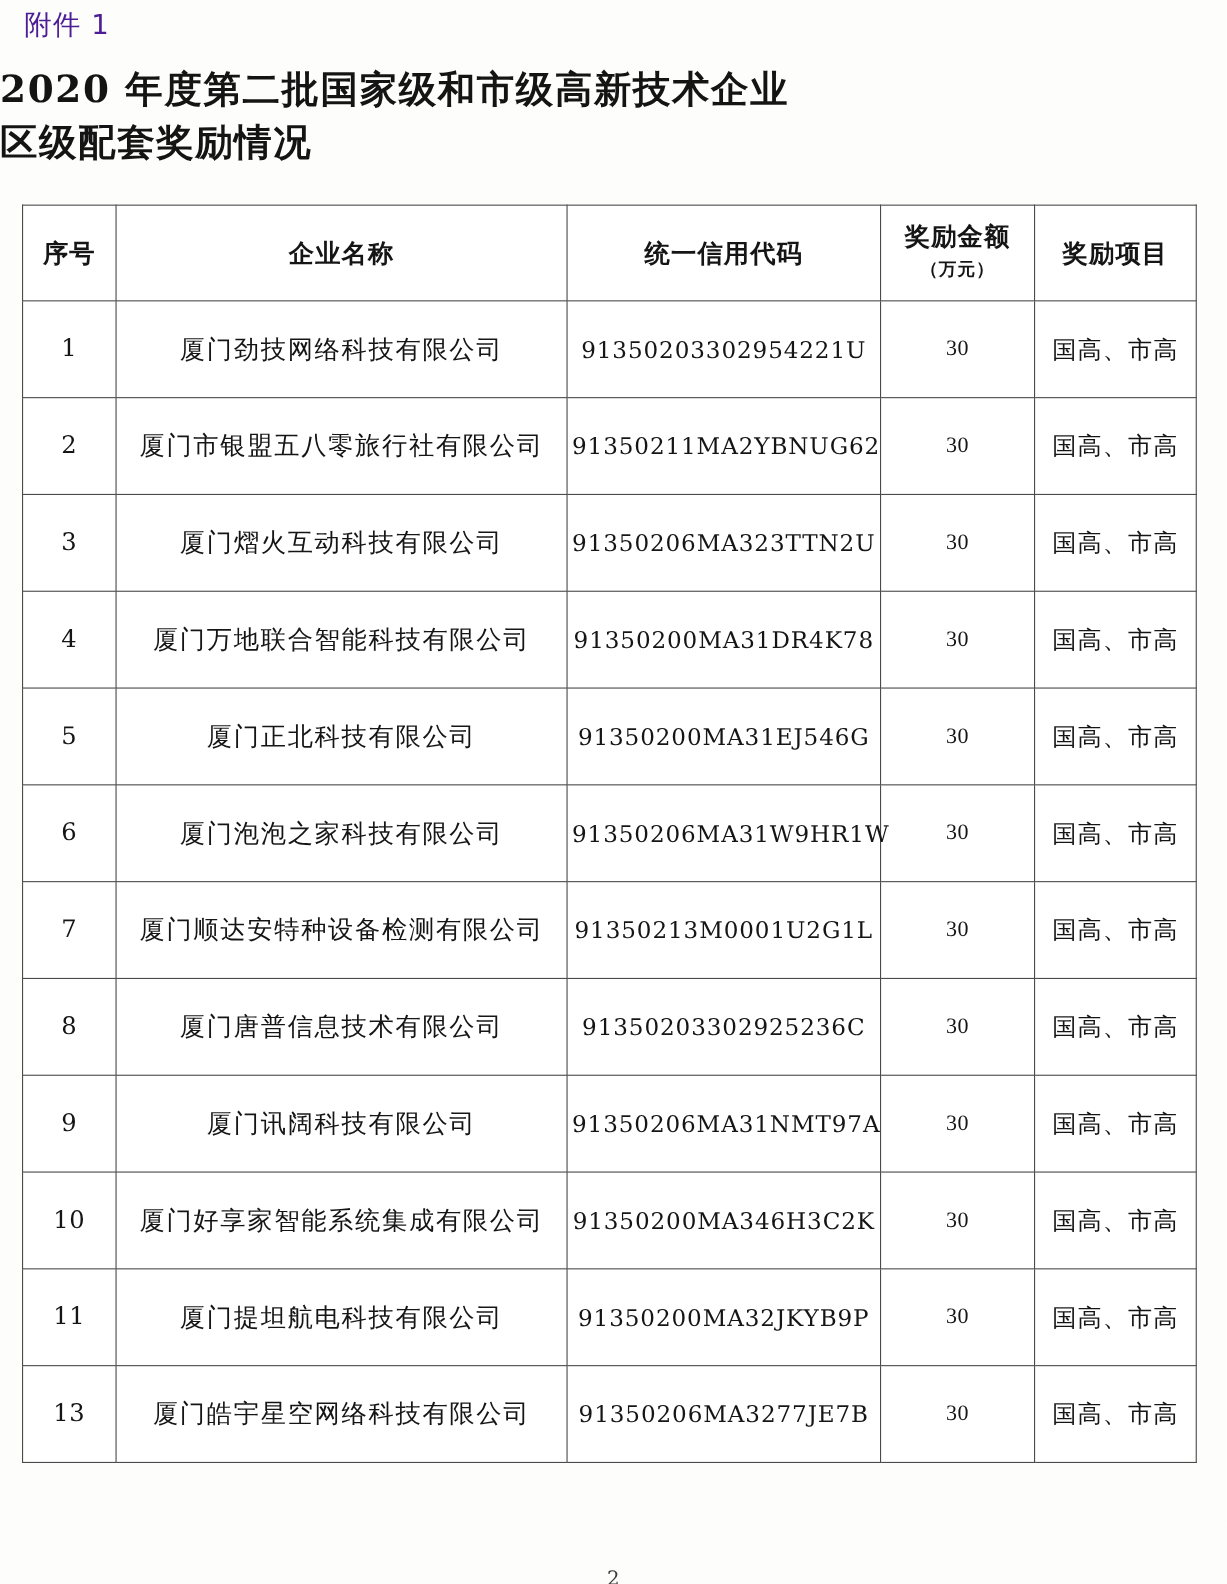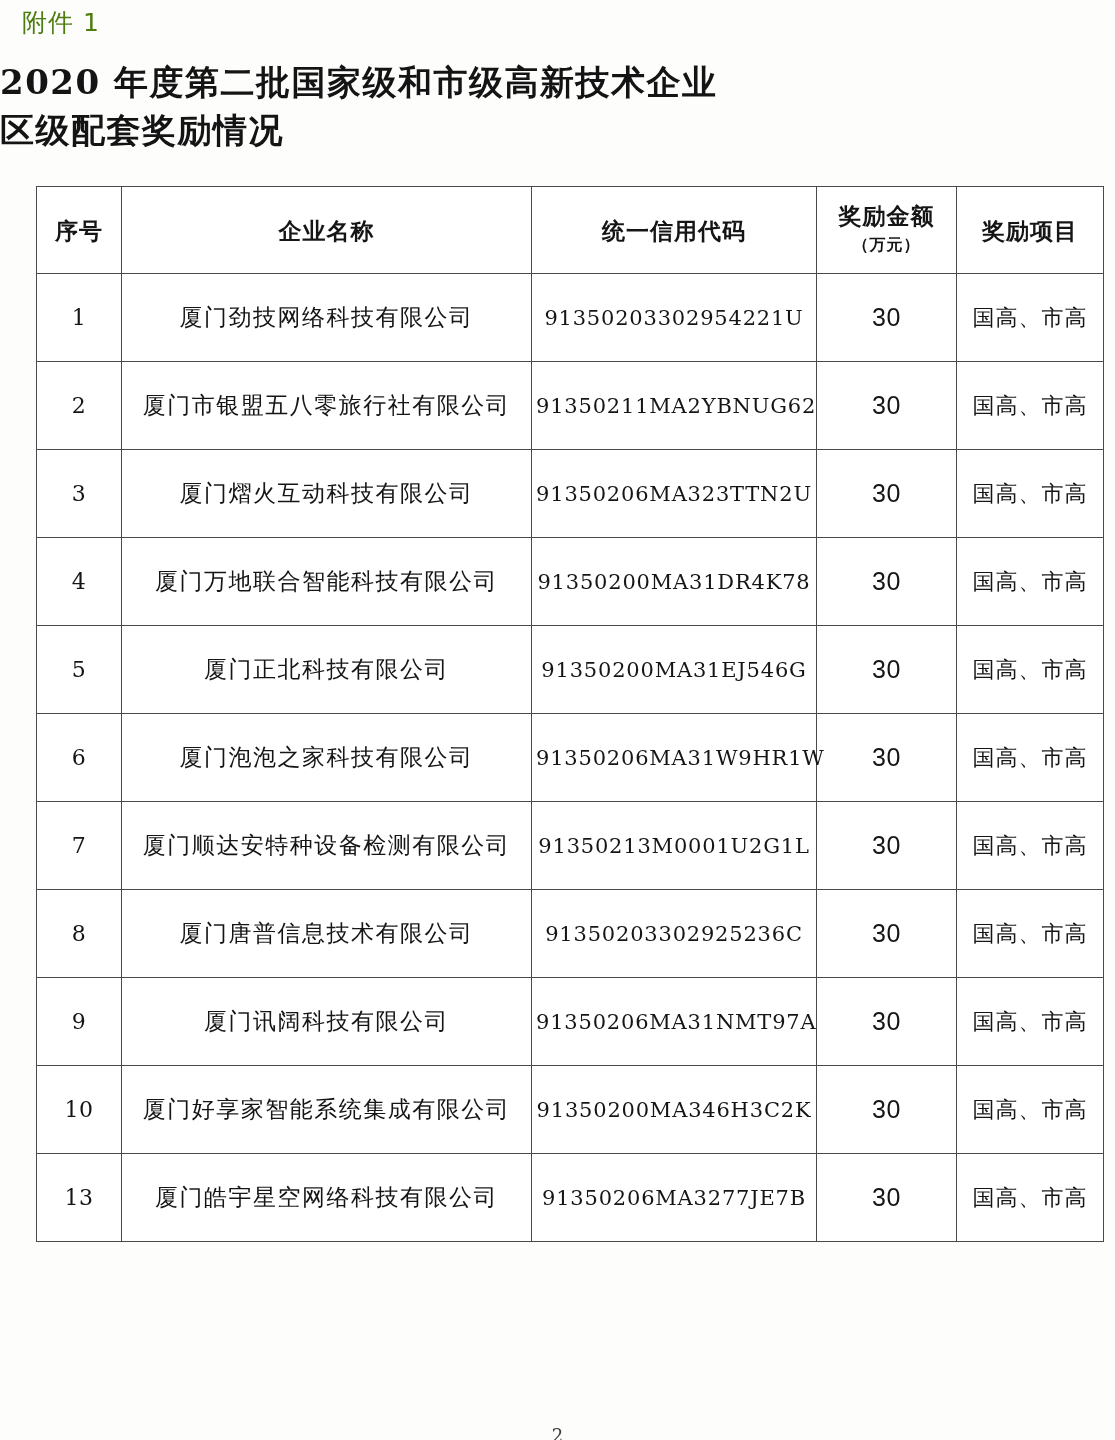--- a/index.html
+++ b/index.html
@@ -25,21 +25,21 @@
   }
 
   .attachment-label {
     position: absolute;
     left: 22px;
     top: 8px;
     font-size: 25px;
     line-height: 1.2;
     letter-spacing: 1px;
     font-family: "DejaVu Sans", "Liberation Sans", sans-serif;
-    color: #4d7c0f;
+    color: #4c1d95;
   }
 
   .doc-title {
     position: absolute;
     left: 0;
     right: 0;
     top: 58px;
     text-align: left;
     font-family: "DejaVu Serif", "Liberation Serif", serif;
     font-weight: 700;
@@ -49,21 +49,21 @@
     color: #141414;
   }
   .doc-title .line {
     display: block;
     white-space: nowrap;
   }
 
   
   .table-wrap {
     position: absolute;
-    left: 36px;
+    left: 20px;
     top: 186px;
     width: 1067px;
   }
 
   table.award-table {
     width: 1067px;
     border-collapse: collapse;
     table-layout: fixed;
     background: #ffffff;
   }
@@ -109,22 +109,22 @@
     font-family: "DejaVu Serif", "Liberation Serif", serif;
     font-size: 23px;
     letter-spacing: 1.5px;
   }
   tbody td.code {
     font-family: "DejaVu Serif", "Liberation Serif", serif;
     font-size: 21px;
     letter-spacing: 0.8px;
   }
   tbody td.amount {
-    font-family: Liberation Sans, sans-serif;
-    font-size: 25px;
+    font-family: Liberation Serif, serif;
+    font-size: 20px;
   }
   tbody td.item {
     font-family: Liberation Serif, serif;
     font-size: 22px;
     letter-spacing: 1px;
   }
 
   .page-number {
     position: absolute;
     left: 0;
@@ -234,20 +234,27 @@
             <td class="item">国高、市高</td>
           </tr>
           <tr>
             <td class="idx">10</td>
             <td class="name">厦门好享家智能系统集成有限公司</td>
             <td class="code">91350200MA346H3C2K</td>
             <td class="amount">30</td>
             <td class="item">国高、市高</td>
           </tr>
           <tr>
+            <td class="idx">11</td>
+            <td class="name">厦门提坦航电科技有限公司</td>
+            <td class="code">91350200MA32JKYB9P</td>
+            <td class="amount">30</td>
+            <td class="item">国高、市高</td>
+          </tr>
+          <tr>
             <td class="idx">13</td>
             <td class="name">厦门皓宇星空网络科技有限公司</td>
             <td class="code">91350206MA3277JE7B</td>
             <td class="amount">30</td>
             <td class="item">国高、市高</td>
           </tr>
         </tbody>
     </table>
   </div>
 

